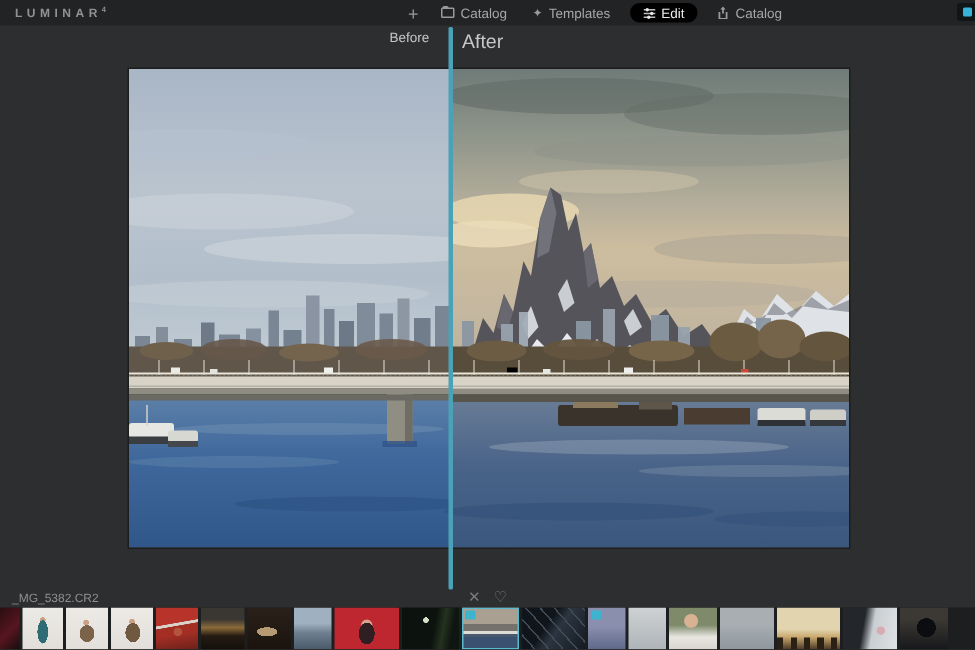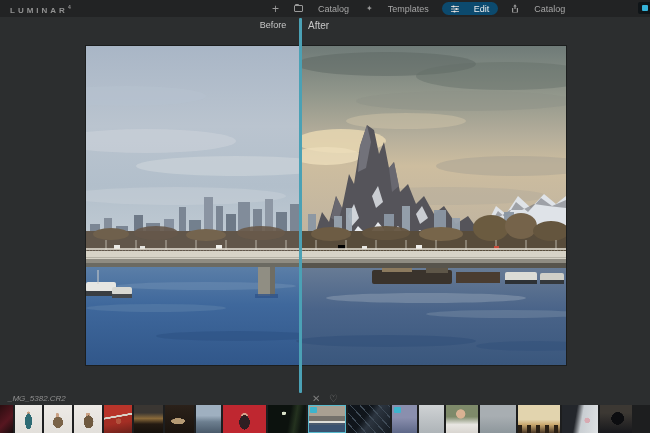--- a/index.html
+++ b/index.html
@@ -9,48 +9,48 @@
 
   
   .topbar { position:absolute; left:0; top:0; width:650px; height:17px;
     background:#222324; display:flex; align-items:center; }
   .logo { position:absolute; left:10px; top:4px; font-size:8px; font-weight:bold;
     color:#929292; letter-spacing:3px; }
   .logo sup { font-size:5px; letter-spacing:0; }
   .tabs { position:absolute; left:272px; top:0; height:17px; display:flex;
     align-items:center; gap:9px; }
   .plus { color:#9a9a9a; font-size:12px; line-height:1; margin-right:2px; cursor:default; }
-  .tab { display:flex; align-items:center; gap:15px; color:#a6a6a6; font-size:9px;
+  .tab { display:flex; align-items:center; gap:4px; color:#a6a6a6; font-size:9px;
     height:13px; padding:0 4px; border-radius:7px; }
-  .tab.selected { background:#0c4a6e; color:#ececec; padding:0 9px;text-align:center; }
+  .tab.selected { background:#000000; color:#ececec; padding:0 9px;text-align:center; }
   .icon-folder { width:9px; height:7px; border:1px solid #9a9a9a; border-radius:1px;
     position:relative; display:inline-block; }
   .icon-folder::before { content:""; position:absolute; left:0; top:-2px; width:4px;
     height:2px; background:#9a9a9a; border-radius:1px 1px 0 0; }
   .icon-wand { color:#9a9a9a; font-size:8px; line-height:1; }
   .icon-sliders svg, .icon-share svg { display:block; }
   .panel-toggle { position:absolute; right:-2px; top:2px; width:14px; height:12px;
     background:#101518; border-radius:2px; display:flex; align-items:center;
     justify-content:center; }
   .panel-toggle .sq { width:6px; height:6px; border-radius:1px; }
 
   
   .before-label { position:absolute; top:20px; left:258px; width:30px; text-align:center;
     font-size:9px; color:#c7c7c7; }
-  .after-label { position:absolute; top:20px; left:308px; font-size:10px; color:#c7c7c7; }
+  .after-label { position:absolute; top:20px; left:308px; font-size:13px; color:#c7c7c7; }
   .divider { position:absolute; left:299px; top:18px; width:3px; height:375px;
     border-radius:1px; cursor:ew-resize; }
 
   
   .photo { position:absolute; left:86px; top:46px; width:480px; height:319px;
     box-shadow:0 0 0 1px rgba(0,0,0,.35); }
   .photo svg { display:block; }
 
   
-  .filename { position:absolute; left:8px; top:394px; font-size:8px; color:#8f8f8f;font-style:italic; }
+  .filename { position:absolute; left:8px; top:394px; font-size:8px; color:#8f8f8f; }
   .st-icon { position:absolute; top:394px; font-size:10px; color:#7d7d7d;
     line-height:1; cursor:pointer; }
   .st-close { left:312px; }
   .st-heart { left:329px; }
 
   
   .filmstrip { position:absolute; left:0; bottom:0; width:650px; height:28px;
     background:#1d1e1f; display:flex; gap:2px; overflow:hidden; }
   .thumb { flex:none; height:28px; position:relative; cursor:pointer; }
   .thumb.selected { outline:1.5px solid #58bacd; outline-offset:-1.5px; }

